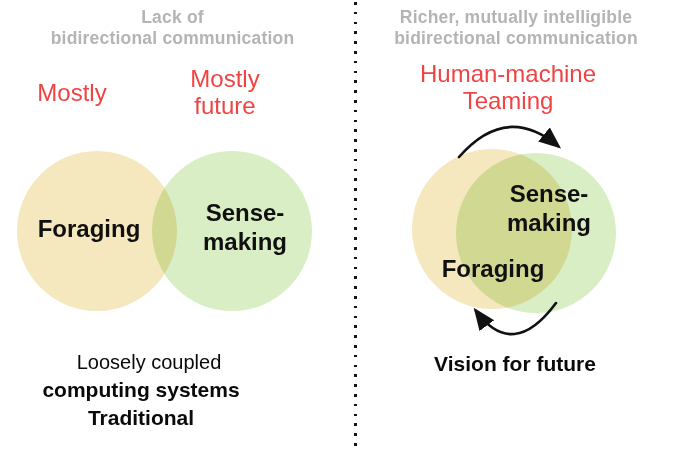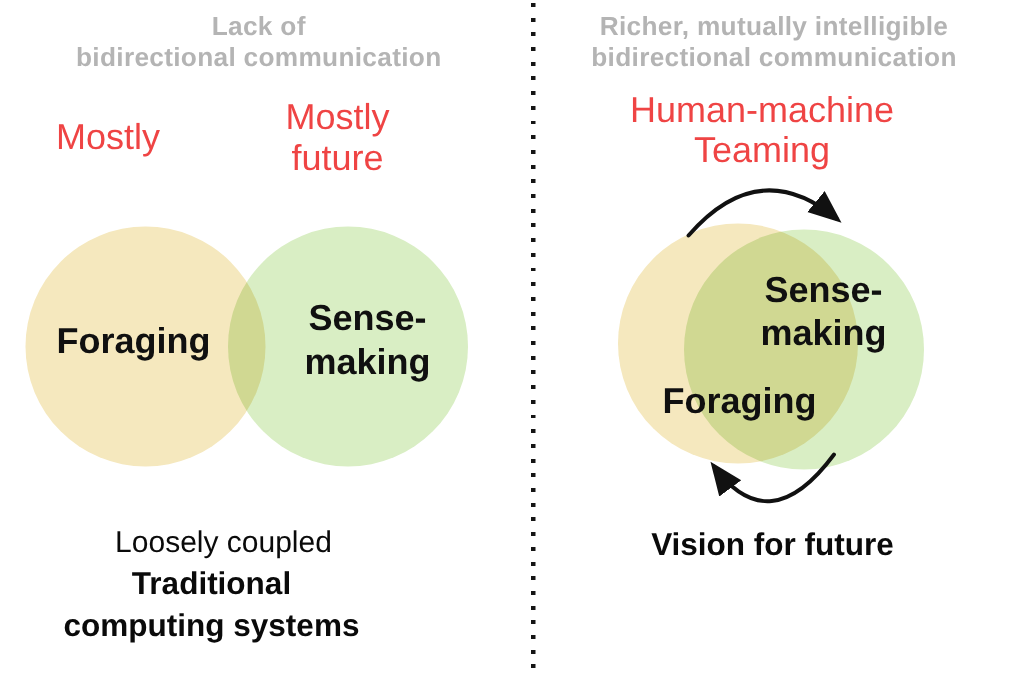--- a/index.html
+++ b/index.html
@@ -134,22 +134,22 @@
 
   <div class="venn-label" style="left:89px; top:228px;">Foraging</div>
 
   <div class="venn-label" style="left:245px; top:227px;">
     <span>Sense-</span><br>
     <span>making</span>
   </div>
 
   <div class="caption caption-left">
     <span class="coupling">Loosely coupled</span>
+    <span class="bold-line">computing systems</span>
     <span class="bold-line">Traditional</span>
-    <span class="bold-line">computing systems</span>
   </div>
 
   <div class="hdr hdr-right">
     <span>Richer, mutually intelligible</span><br>
     <span>bidirectional communication</span>
   </div>
 
   <div class="plain-label" style="left:508px; top:87px;">
     <span>Human-machine</span><br>
     <span>Teaming</span>

